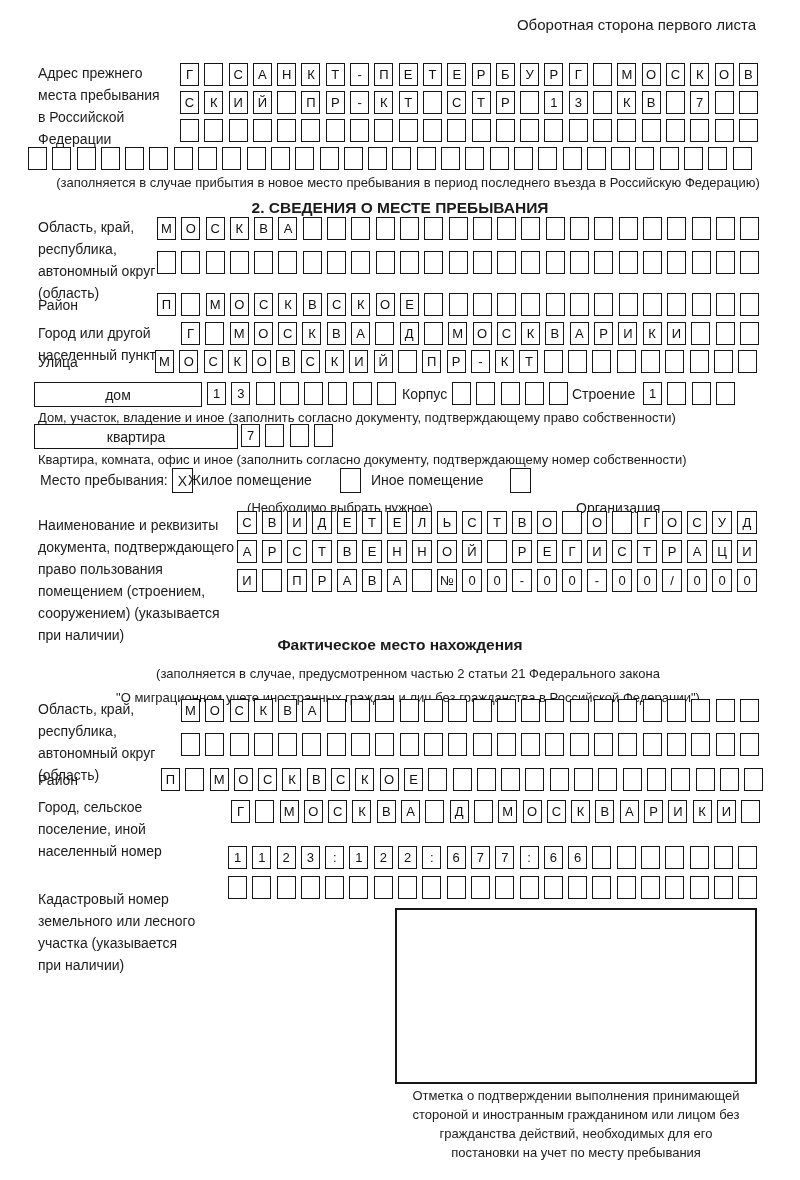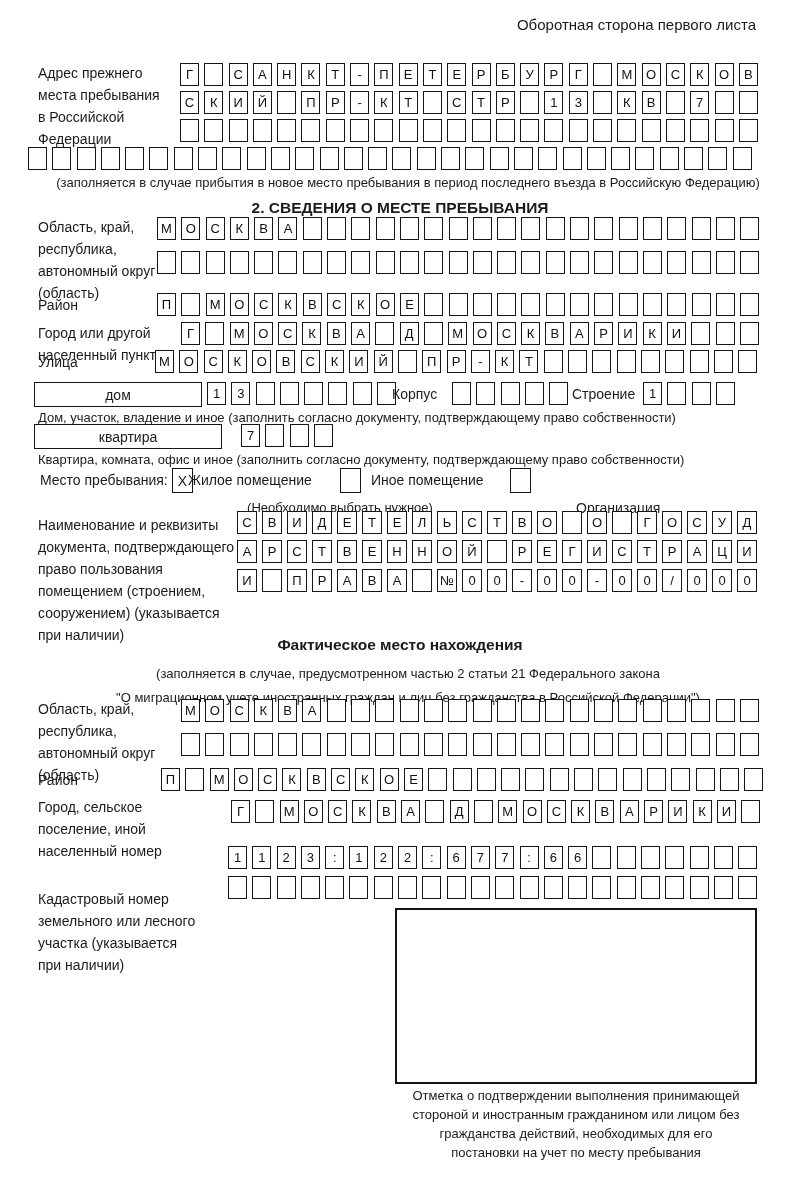--- a/index.html
+++ b/index.html
@@ -300,45 +300,45 @@
   <div class="cellrow" style="left:207px;top:382px;">
       <div class="cell">1</div>
       <div class="cell">3</div>
       <div class="cell"></div>
       <div class="cell"></div>
       <div class="cell"></div>
       <div class="cell"></div>
       <div class="cell"></div>
       <div class="cell"></div>
     </div>
-  <div class="opt" style="left:392px;top:386px;">Корпус</div>
+  <div class="opt" style="left:402px;top:386px;">Корпус</div>
   <div class="cellrow" style="left:452px;top:382px;">
       <div class="cell"></div>
       <div class="cell"></div>
       <div class="cell"></div>
       <div class="cell"></div>
       <div class="cell"></div>
     </div>
   <div class="opt" style="left:572px;top:386px;">Строение</div>
   <div class="cellrow" style="left:643px;top:382px;">
       <div class="cell">1</div>
       <div class="cell"></div>
       <div class="cell"></div>
       <div class="cell"></div>
     </div>
   <div class="cap" style="left:38px;top:410px;">Дом, участок, владение и иное (заполнить согласно документу, подтверждающему право собственности)</div>
 
-  <div class="widebox" style="left:34px;top:424px;width:188px;">квартира</div>
+  <div class="widebox" style="left:34px;top:424px;width:204px;">квартира</div>
   <div class="cellrow" style="left:241px;top:424px;">
       <div class="cell">7</div>
       <div class="cell"></div>
       <div class="cell"></div>
       <div class="cell"></div>
     </div>
-  <div class="cap" style="left:38px;top:452px;">Квартира, комната, офис и иное (заполнить согласно документу, подтверждающему право собственности)</div>
+  <div class="cap" style="left:38px;top:452px;">Квартира, комната, офис и иное (заполнить согласно документу, подтверждающему номер собственности)</div>
 
   <div class="opt" style="left:40px;top:472px;">Место пребывания:</div>
   <div class="ckbox" style="left:172px;top:468px;">X</div>
   <div class="opt" style="left:188px;top:472px;">Жилое помещение</div>
   <div class="ckbox" style="left:340px;top:468px;"></div>
   <div class="opt" style="left:371px;top:472px;">Иное помещение</div>
   <div class="ckbox" style="left:510px;top:468px;"></div>
   <div class="opt" style="left:576px;top:472px;margin-top:28px;">Организация</div>
   <div class="cap" style="left:200px;top:500px;width:280px;text-align:center;">(Необходимо выбрать нужное)</div>
 

